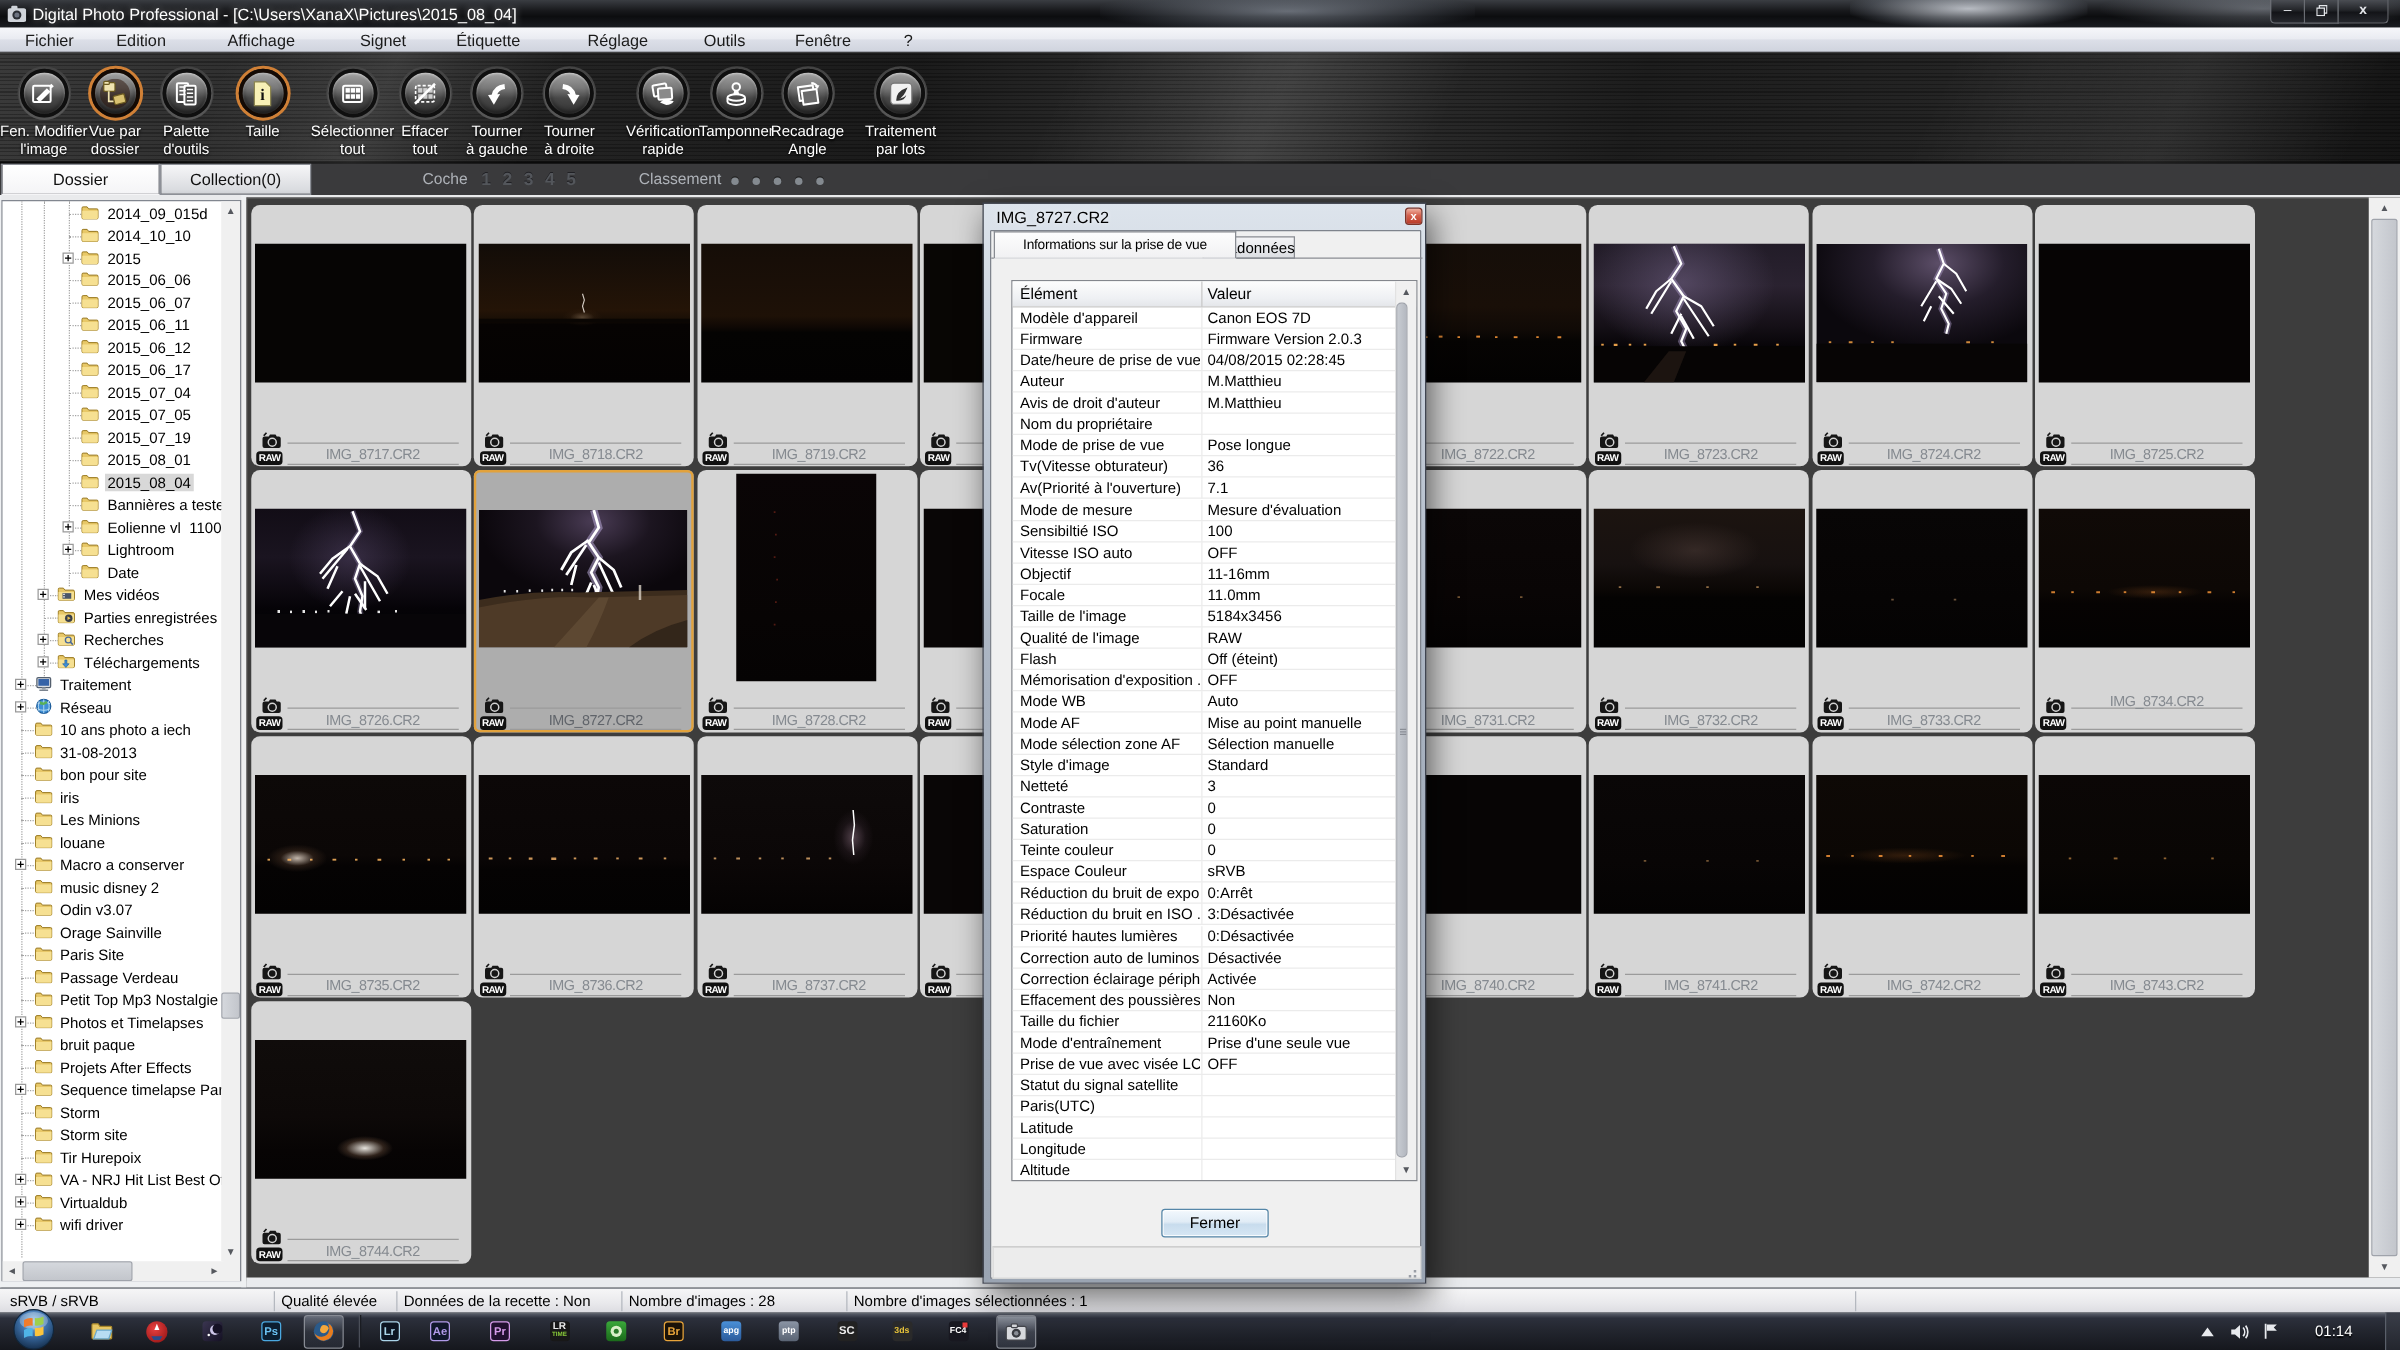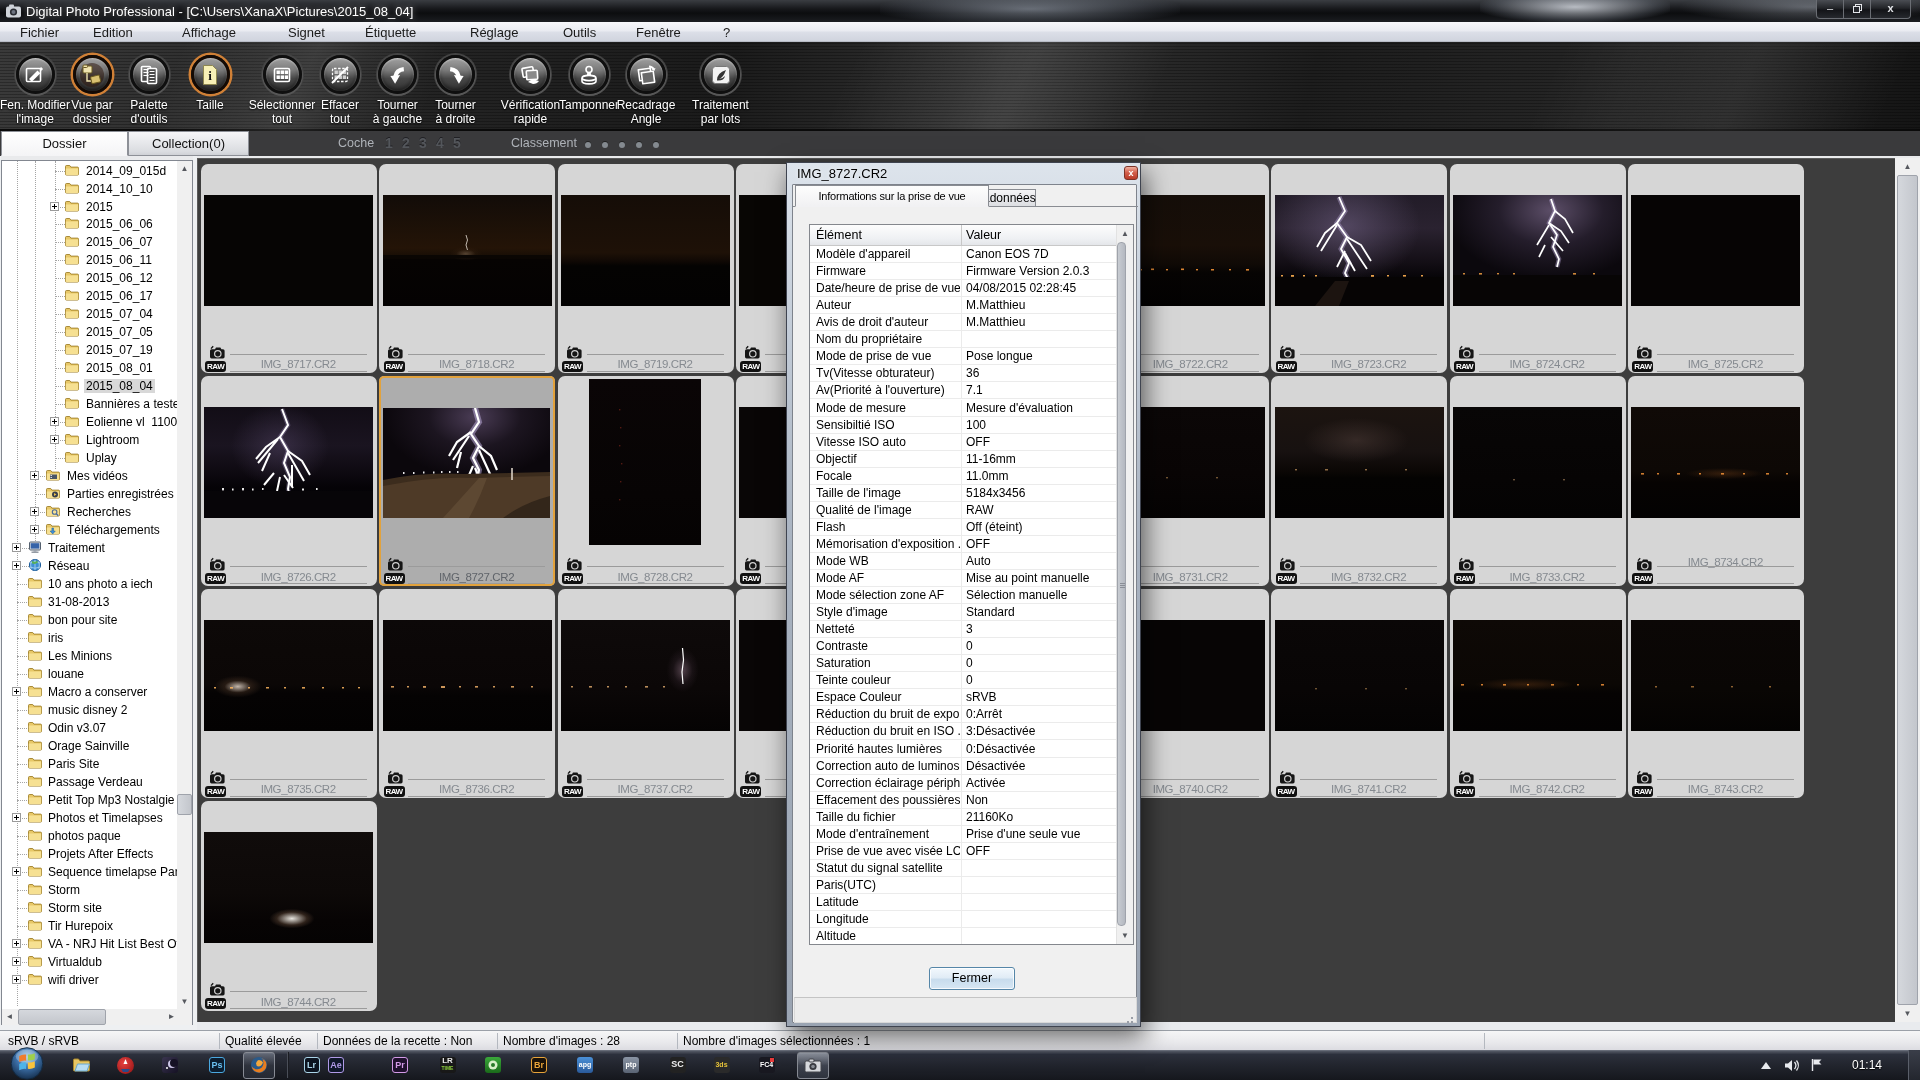--- a/index.html
+++ b/index.html
@@ -431,21 +431,21 @@
 <div class="lbl" style="left:84px">Lightroom</div>
 </div>
 <div class="trow" style="top:288.2px">
 <div class="hdot" style="left:52.5px;top:9px;width:10px"></div>
 <div style="position:absolute;left:63px">
         <svg width="14" height="14" viewBox="0 0 14 14" style="position:absolute;top:1px">
           <path d="M.5 3.5 a1 1 0 0 1 1-1 h3.2 l1.2 1.6 h6.6 a1 1 0 0 1 1 1 v6 a1 1 0 0 1 -1 1 h-11 a1 1 0 0 1 -1-1 z" fill="#e8c868" stroke="#96751a" stroke-width=".8"></path>
           <path d="M.8 5.6 h12.4 v5.5 a1 1 0 0 1 -1 1 h-10.4 a1 1 0 0 1 -1-1 z" fill="#f6e092"></path>
         </svg>
       </div>
-<div class="lbl" style="left:84px">Uplay</div>
+<div class="lbl" style="left:84px">Date</div>
 </div>
 <div class="trow" style="top:306.2px">
 <div class="hdot" style="left:32.5px;top:9px;width:12px"></div>
 <div class="plusbox" style="left:28px"></div>
 <div style="position:absolute;left:44px">
         <svg width="14" height="14" viewBox="0 0 14 14" style="position:absolute;top:1px">
           <path d="M.5 3.5 a1 1 0 0 1 1-1 h3.2 l1.2 1.6 h6.6 a1 1 0 0 1 1 1 v6 a1 1 0 0 1 -1 1 h-11 a1 1 0 0 1 -1-1 z" fill="#e8c868" stroke="#96751a" stroke-width=".8"></path>
           <path d="M.8 5.6 h12.4 v5.5 a1 1 0 0 1 -1 1 h-10.4 a1 1 0 0 1 -1-1 z" fill="#f6e092"></path>
           <rect x="4" y="6.5" width="7" height="4.5" fill="#4a5668"></rect>
           <rect x="4.6" y="7" width="1.2" height="1" fill="#fff"></rect>
@@ -659,21 +659,21 @@
 <div class="lbl" style="left:46px">Photos et Timelapses</div>
 </div>
 <div class="trow" style="top:665.8px">
 <div class="hdot" style="left:14.5px;top:9px;width:12px"></div>
 <div style="position:absolute;left:26px">
         <svg width="14" height="14" viewBox="0 0 14 14" style="position:absolute;top:1px">
           <path d="M.5 3.5 a1 1 0 0 1 1-1 h3.2 l1.2 1.6 h6.6 a1 1 0 0 1 1 1 v6 a1 1 0 0 1 -1 1 h-11 a1 1 0 0 1 -1-1 z" fill="#e8c868" stroke="#96751a" stroke-width=".8"></path>
           <path d="M.8 5.6 h12.4 v5.5 a1 1 0 0 1 -1 1 h-10.4 a1 1 0 0 1 -1-1 z" fill="#f6e092"></path>
         </svg>
       </div>
-<div class="lbl" style="left:46px">photos paque</div>
+<div class="lbl" style="left:46px">bruit paque</div>
 </div>
 <div class="trow" style="top:683.7px">
 <div class="hdot" style="left:14.5px;top:9px;width:12px"></div>
 <div style="position:absolute;left:26px">
         <svg width="14" height="14" viewBox="0 0 14 14" style="position:absolute;top:1px">
           <path d="M.5 3.5 a1 1 0 0 1 1-1 h3.2 l1.2 1.6 h6.6 a1 1 0 0 1 1 1 v6 a1 1 0 0 1 -1 1 h-11 a1 1 0 0 1 -1-1 z" fill="#e8c868" stroke="#96751a" stroke-width=".8"></path>
           <path d="M.8 5.6 h12.4 v5.5 a1 1 0 0 1 -1 1 h-10.4 a1 1 0 0 1 -1-1 z" fill="#f6e092"></path>
         </svg>
       </div>
 <div class="lbl" style="left:46px">Projets After Effects</div>
@@ -1699,21 +1699,21 @@
   </div>
 <div class="tic" style="left:209px;background:#0c1e30;border:1px solid #4aa8e0;color:#6ac0f0;font-size:9px;line-height:14px">Ps</div>
 <div class="tibox ab" style="left:243px"></div>
 <svg class="ab" style="left:250px;top:1056px" width="18" height="18" viewBox="0 0 18 18">
     <circle cx="9" cy="9" r="8" fill="#2a5a8a"></circle>
     <path d="M9 1.5 a7.5 7.5 0 1 1 -7.4 8.8 q2.2 3.4 6 3 a6.5 6.5 0 0 0 5.8-5.3 q.3-2.6-1-4.6 q2 .6 2.6 2 a7.5 7.5 0 0 0 -6-3.9z" fill="#e87d1e"></path>
     <path d="M9 4 q3 0 4 2.5 q-1.5 4-4.5 4 q-2.5-.5-2.5-3 q1-3.5 3-3.5z" fill="#f4a83c"></path>
   </svg>
 <div class="ab" style="left:287px;top:1052px;width:1px;height:26px;background:#4a4e58;box-shadow:1px 0 0 #1a1c22"></div>
 <div class="tic" style="left:303.5px;background:#0c1420;border:1px solid #aad4e8;color:#aad4e8;font-size:9px;line-height:14px">Lr</div>
-<div class="tic" style="left:328px;background:#0f172a;border:1px solid #b09ae8;color:#b09ae8;font-size:9px;line-height:14px">Ae</div>
+<div class="tic" style="left:344px;background:#0f172a;border:1px solid #b09ae8;color:#b09ae8;font-size:9px;line-height:14px">Ae</div>
 <div class="tic" style="left:392px;background:#20102e;border:1px solid #d49ae8;color:#d49ae8;font-size:9px;line-height:14px">Pr</div>
 <div class="tic" style="left:439.5px;background:#181818;color:#e8e8e8;font-size:8px;line-height:8px">LR<span style="position:absolute;left:2px;bottom:1px;font-size:5px;color:#8acc3a">TIME</span></div>
 <div class="tic" style="left:484.5px;background:linear-gradient(#3aa83a,#1a6a1a)">
     <svg width="16" height="16" style="position:absolute;left:0;top:0">
       <circle cx="8" cy="8" r="4.5" fill="#d8f0c8"></circle>
       <circle cx="8" cy="8" r="2" fill="#2a7a2a"></circle>
     </svg>
   </div>
 <div class="tic" style="left:531px;background:#1a1208;border:1px solid #e8a43a;color:#e8a43a;font-size:9px;line-height:14px">Br</div>
 <div class="tic" style="left:577px;background:linear-gradient(#4a90d8,#2a5a9a);color:#fff;font-size:7px;line-height:16px">apg</div>

